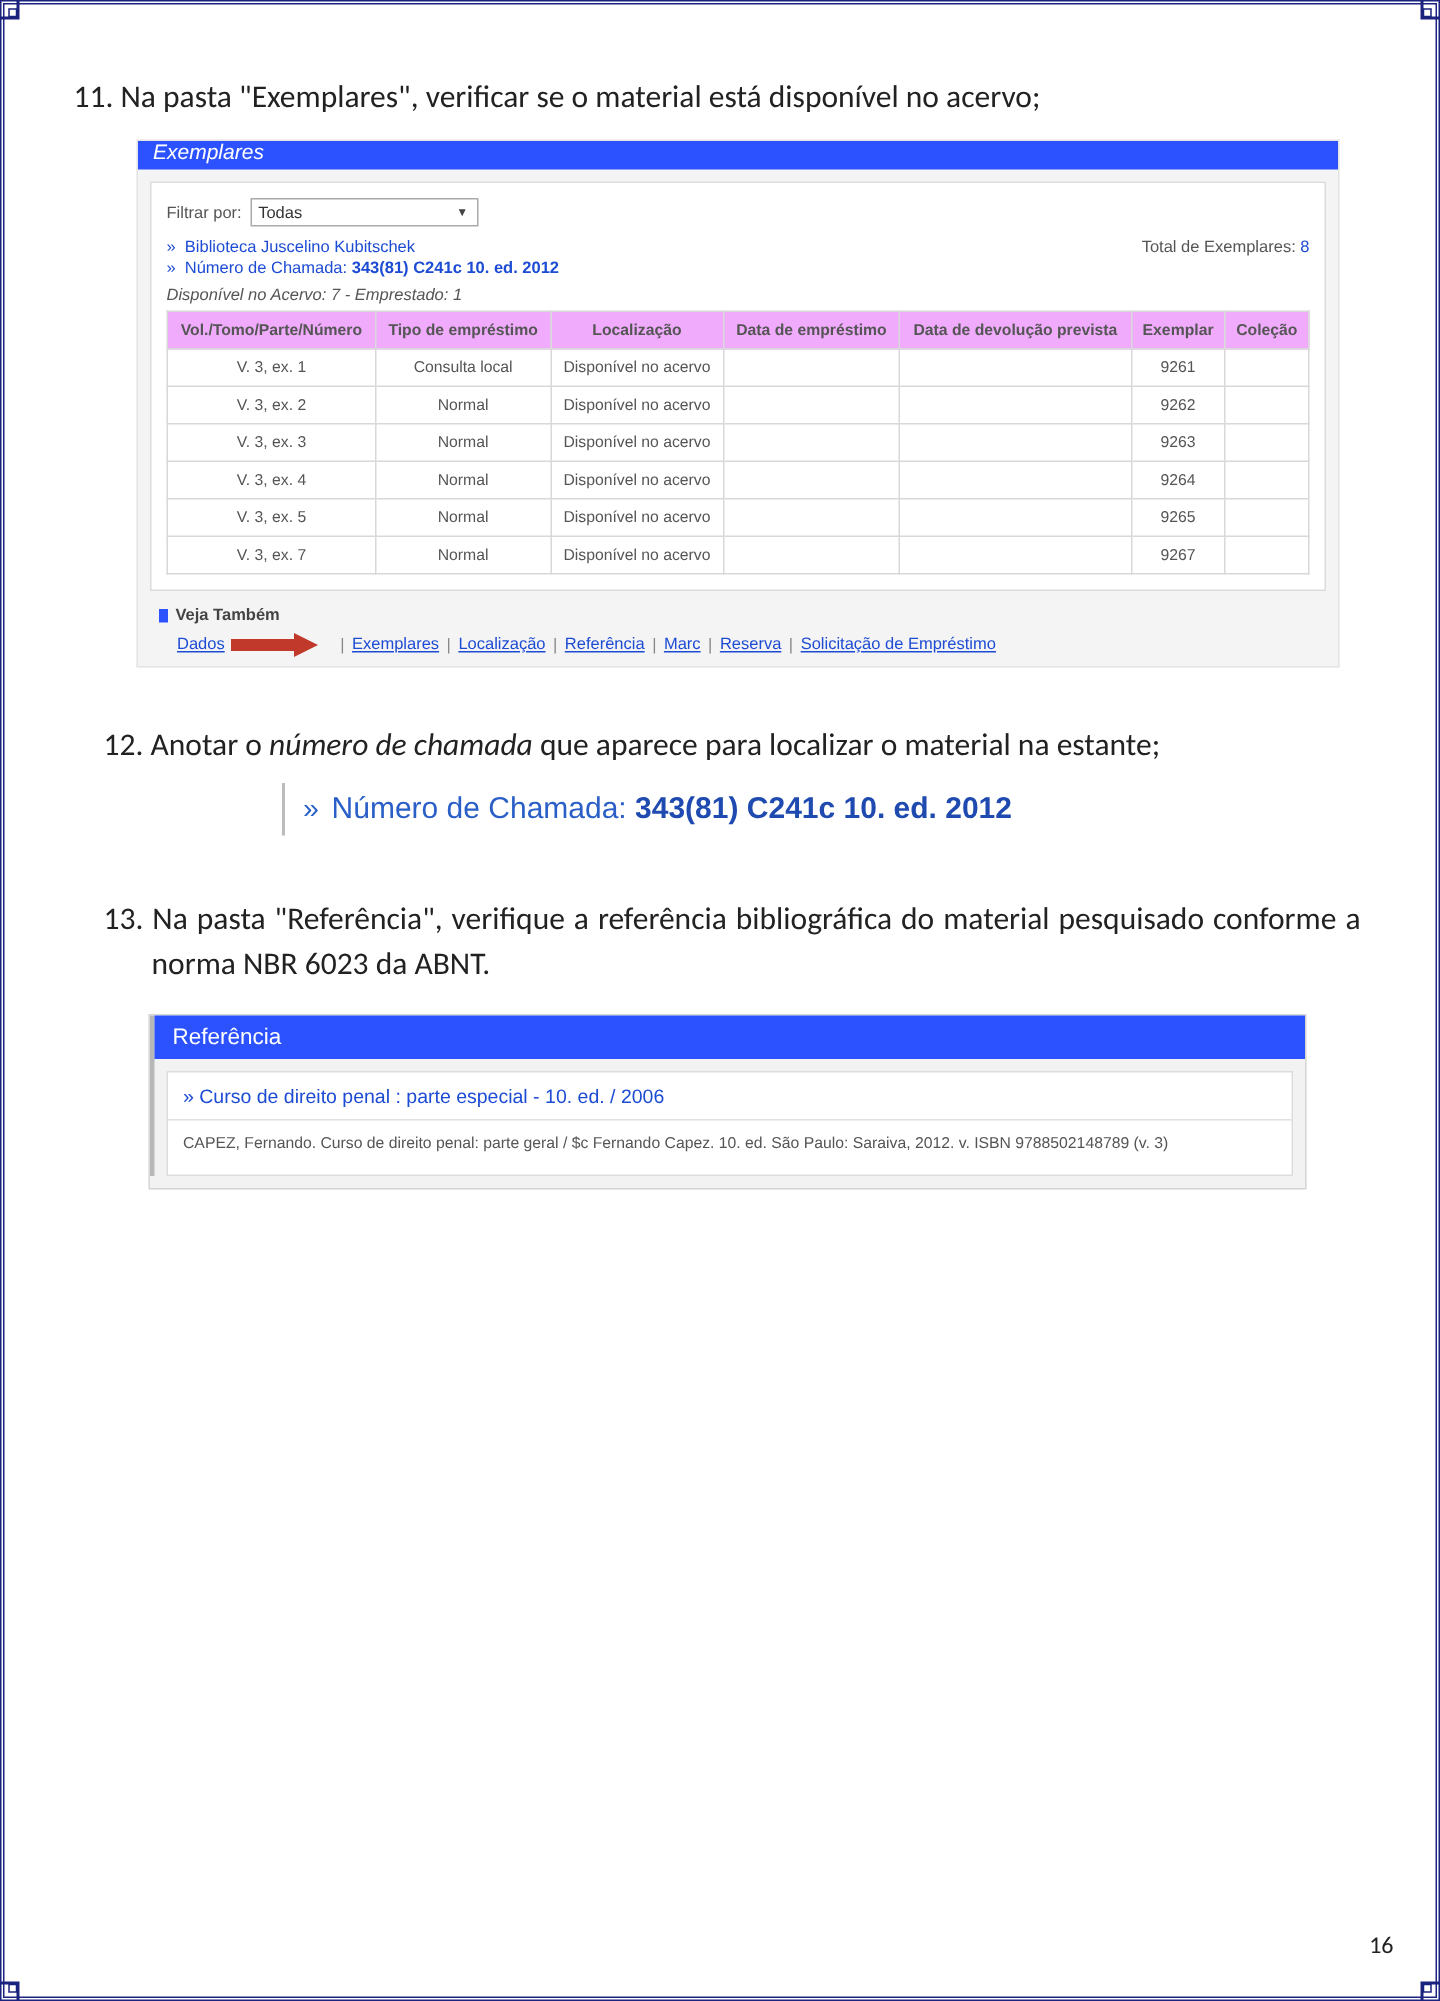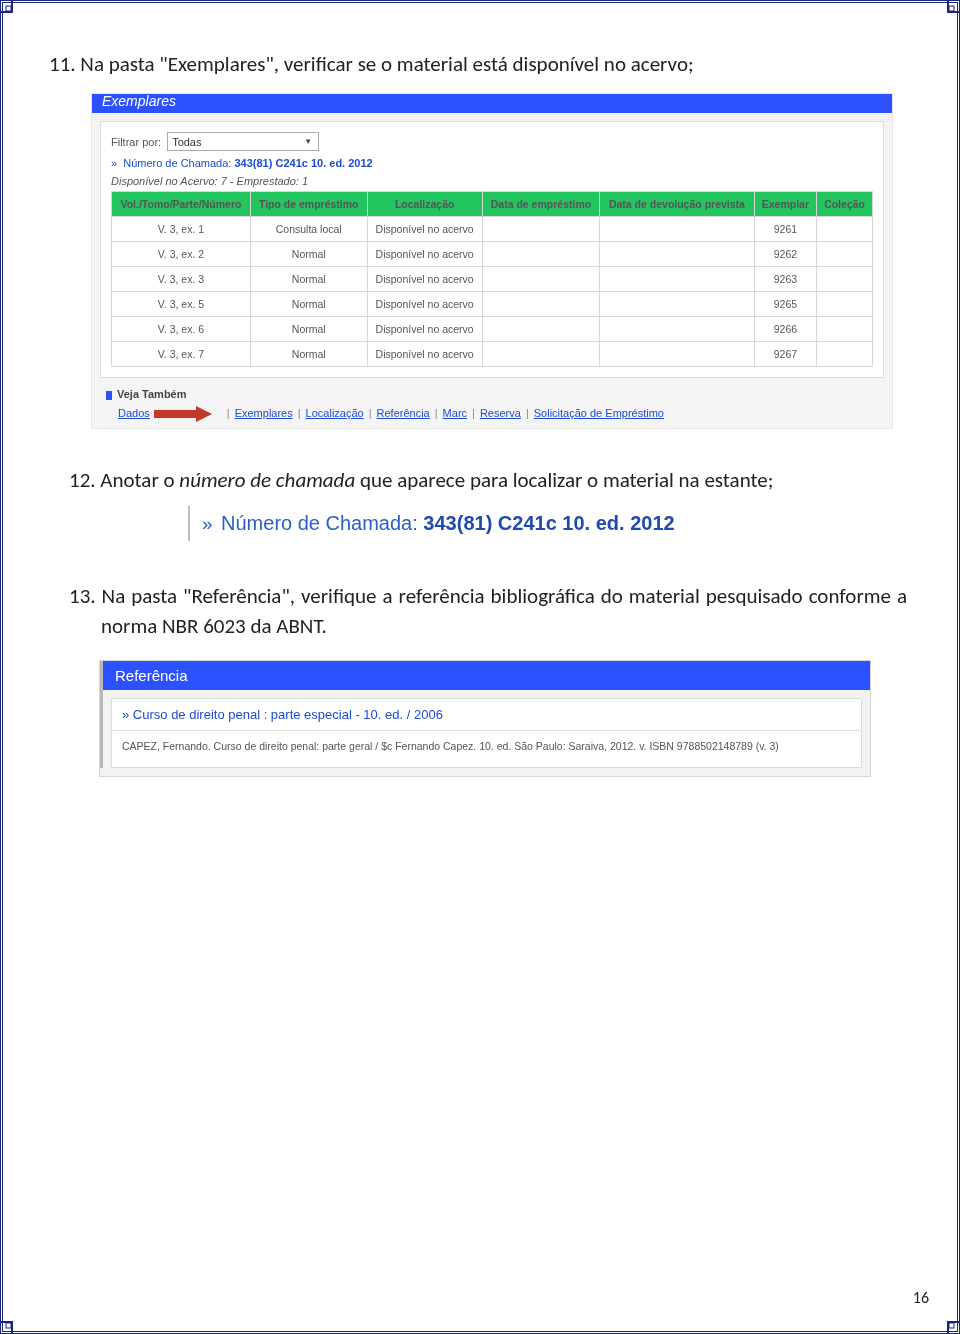--- a/index.html
+++ b/index.html
@@ -23,21 +23,21 @@
   .selbox{display:inline-flex;align-items:center;border:1px solid #aaa;height:17px;min-width:140px;padding:0 6px 0 4px;background:#fff;font-size:11px;color:#333;justify-content:space-between;}
   .tri{font-size:8px;color:#444;}
   .hdrline{display:flex;justify-content:space-between;align-items:center;margin-top:4px;}
   .blue{color:#1c4bd4;}
   .bold{font-weight:bold;}
   .chev{color:#1c4bd4;font-size:11px;margin-right:3px;}
   .hdr2{margin-top:2px;}
   .disprow{margin:6px 0 4px 0;color:#555;font-style:italic;}
   table.grid{width:100%;border-collapse:collapse;margin-top:2px;}
   table.grid th, table.grid td{border:1px solid #d8d8d8;padding:6px 6px;text-align:center;font-size:10.5px;color:#555;}
-  table.grid th{background:#22c55e;font-weight:bold;margin-top:33px;}
+  table.grid th{background:#f0abfc;font-weight:bold;margin-top:33px;}
   .veja{margin:10px 0 0 14px;font-size:11px;color:#444;font-weight:bold;}
   .veja .sq{display:inline-block;width:6px;height:9px;background:#2c52ff;margin-right:5px;vertical-align:middle;}
   .tabsrow{margin:6px 0 6px 14px;font-size:11px;color:#1c4bd4;padding-left:12px;}
   .tabsrow a{color:#1c4bd4;text-decoration:underline;cursor:pointer;}
   .tabsrow .sep{color:#888;margin:0 5px;text-decoration:none;}
   .arrow{display:inline-block;vertical-align:middle;margin:0 10px 0 4px;}
   .arrow svg{display:block;}
   .caption{margin:26px 20px 0 0;color:#1f66c2;font-size:18px;font-weight:bold;line-height:1.4;}
   .caption .big{font-size:26px;font-weight:bold;}
   .caption .ind{display:block;margin-left:86px;}
@@ -89,20 +89,30 @@
   <div class="shot1">
     <div class="sh1-top">Exemplares</div>
     <div class="sh1-inner">
       <div class="filtrow">
         <span>Filtrar por:</span>
         <span class="selbox">
           <span>Todas</span>
           <span class="tri">▼</span>
         </span>
       </div>
+      <div class="hdrline">
+        <span>
+          <span class="chev">»</span>
+          <span class="blue">Biblioteca Juscelino Kubitschek</span>
+        </span>
+        <span>
+          <span>Total de Exemplares:</span>
+          <span class="blue">8</span>
+        </span>
+      </div>
       <div class="hdr2">
         <span class="chev">»</span>
         <span class="blue">Número de Chamada:</span>
         <span class="blue bold">343(81) C241c 10. ed. 2012</span>
       </div>
       <div class="disprow">Disponível no Acervo: 7  -  Emprestado: 1</div>
 
       <table class="grid">
         <thead>
             <tr id="grid-head">
@@ -137,35 +147,35 @@
             <tr>
               <td>V. 3, ex. 3</td>
               <td>Normal</td>
               <td>Disponível no acervo</td>
               <td></td>
               <td></td>
               <td>9263</td>
               <td></td>
             </tr>
             <tr>
+              <td>V. 3, ex. 4</td>
+              <td>Normal</td>
+              <td>Disponível no acervo</td>
+              <td></td>
+              <td></td>
+              <td>9264</td>
+              <td></td>
+            </tr>
+            <tr>
               <td>V. 3, ex. 5</td>
               <td>Normal</td>
               <td>Disponível no acervo</td>
               <td></td>
               <td></td>
               <td>9265</td>
-              <td></td>
-            </tr>
-            <tr>
-              <td>V. 3, ex. 6</td>
-              <td>Normal</td>
-              <td>Disponível no acervo</td>
-              <td></td>
-              <td></td>
-              <td>9266</td>
               <td></td>
             </tr>
             <tr>
               <td>V. 3, ex. 7</td>
               <td>Normal</td>
               <td>Disponível no acervo</td>
               <td></td>
               <td></td>
               <td>9267</td>
               <td></td>

